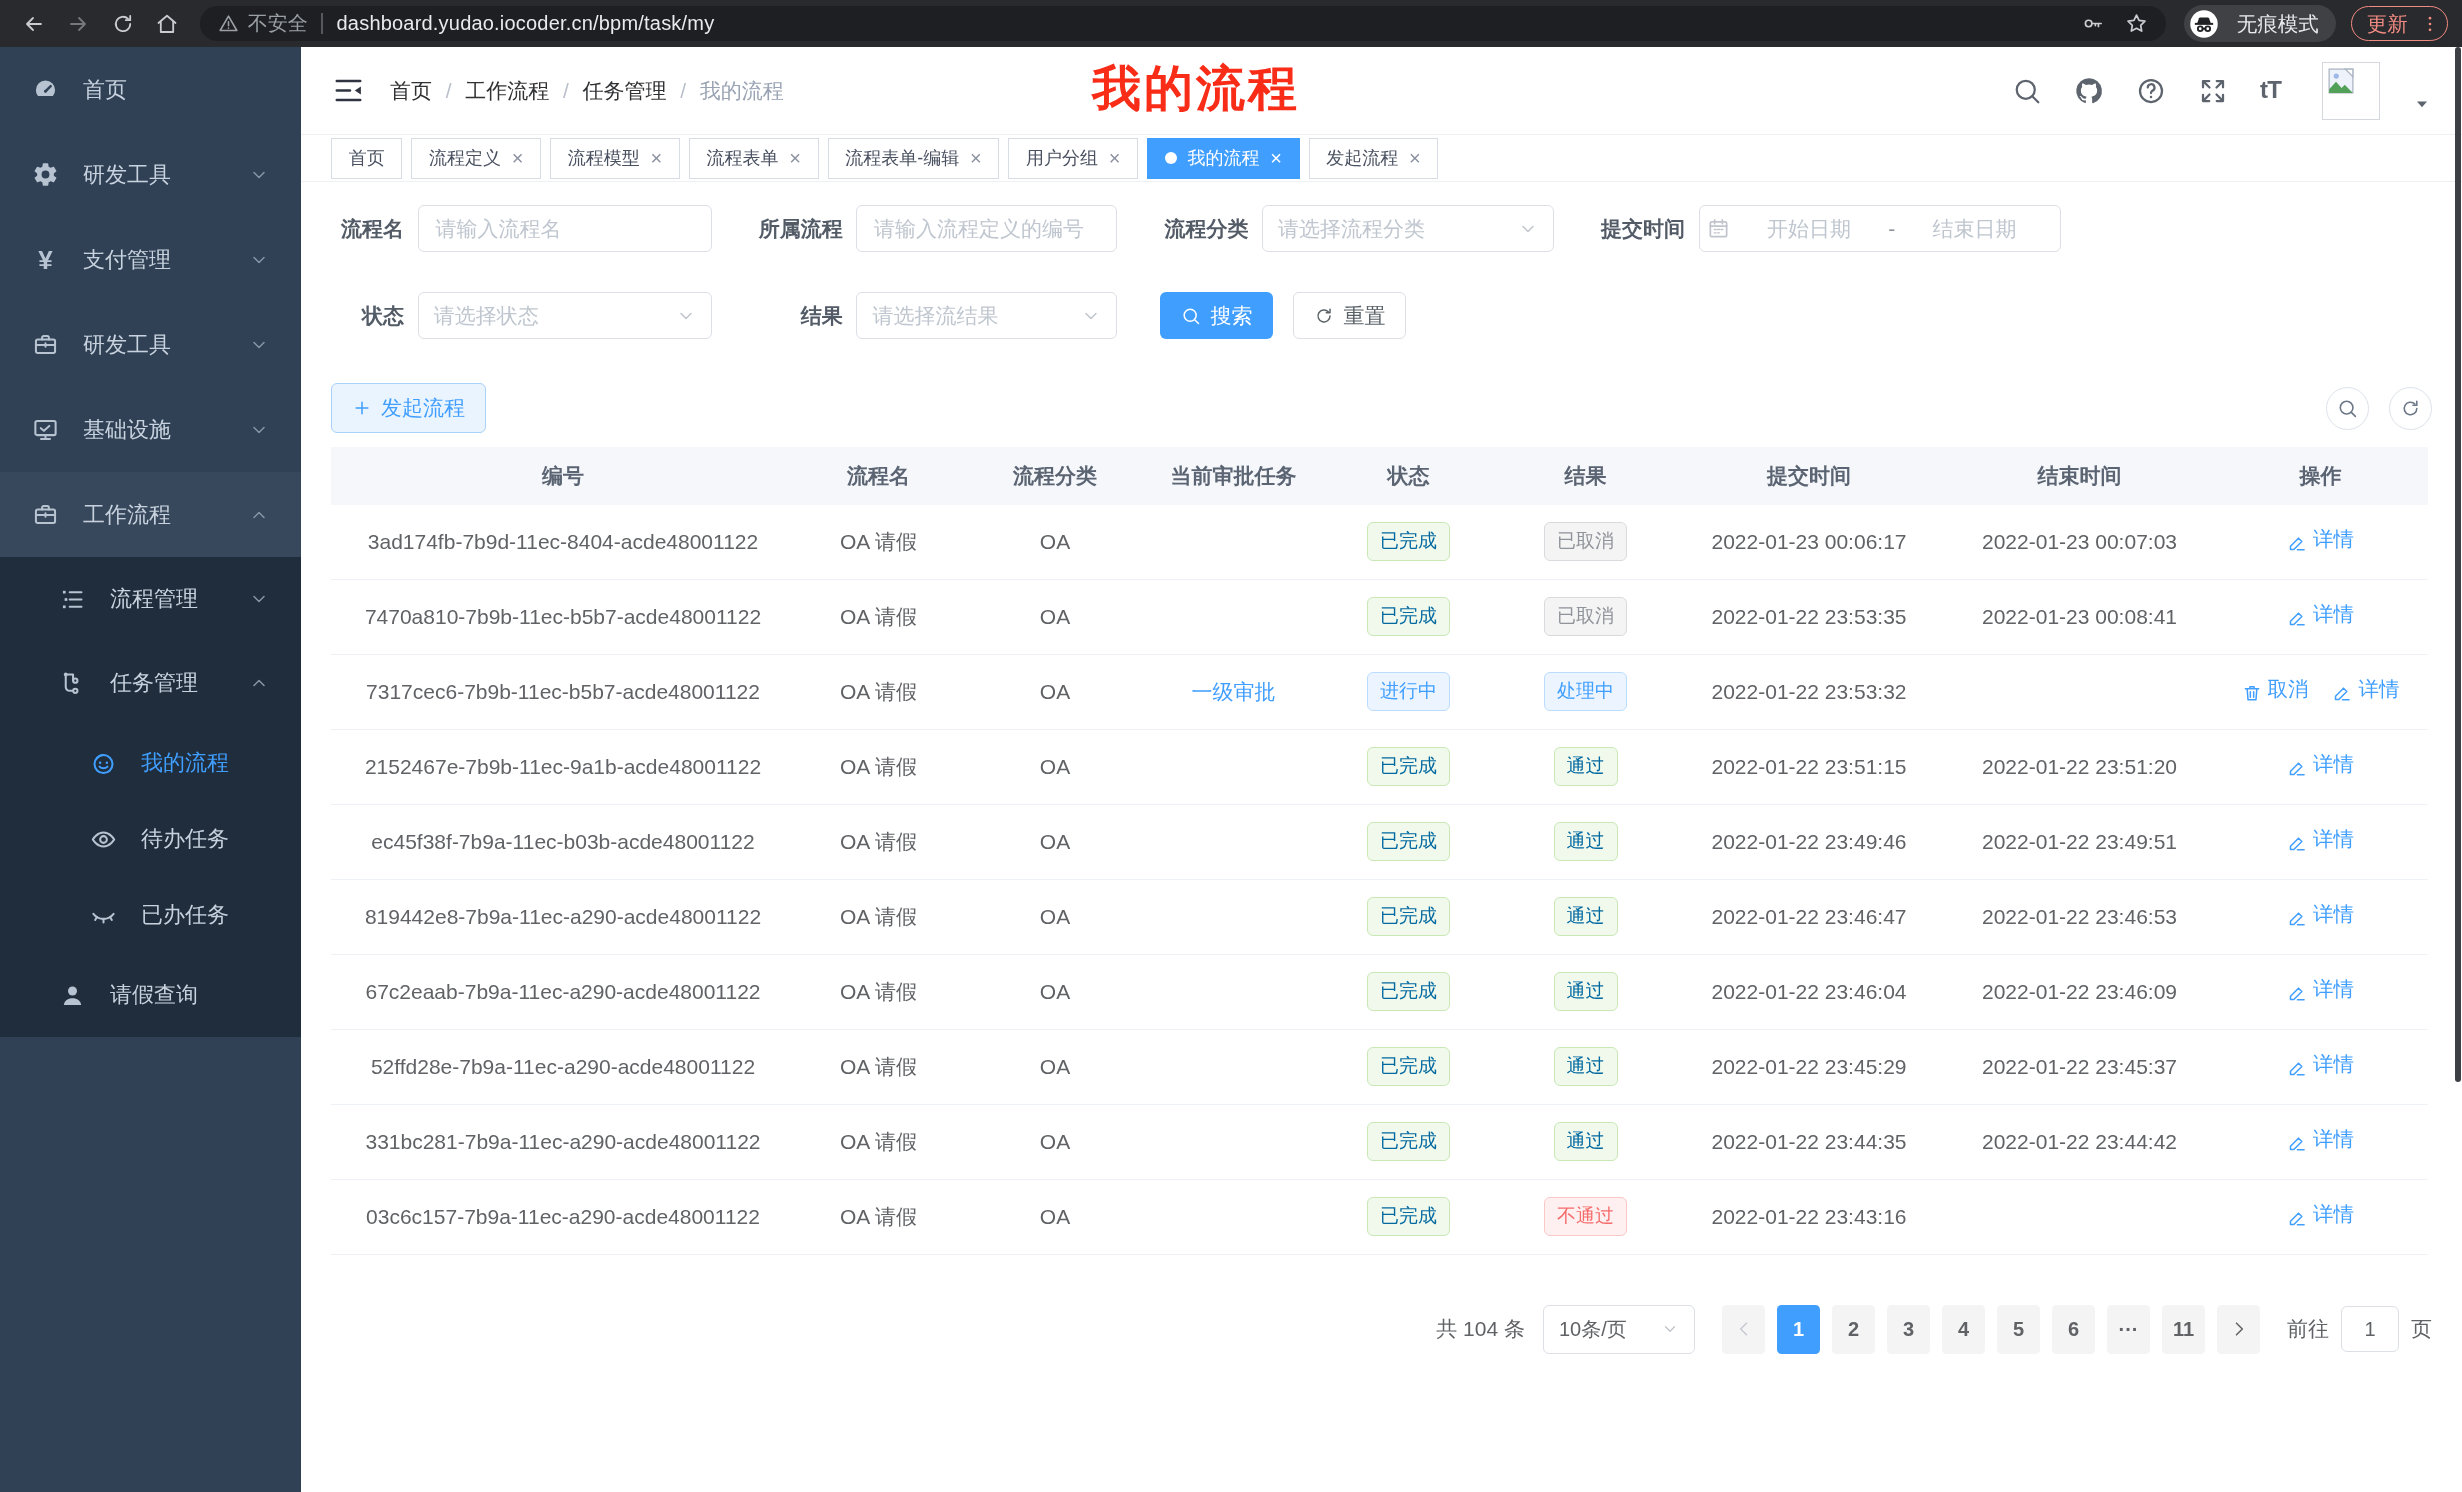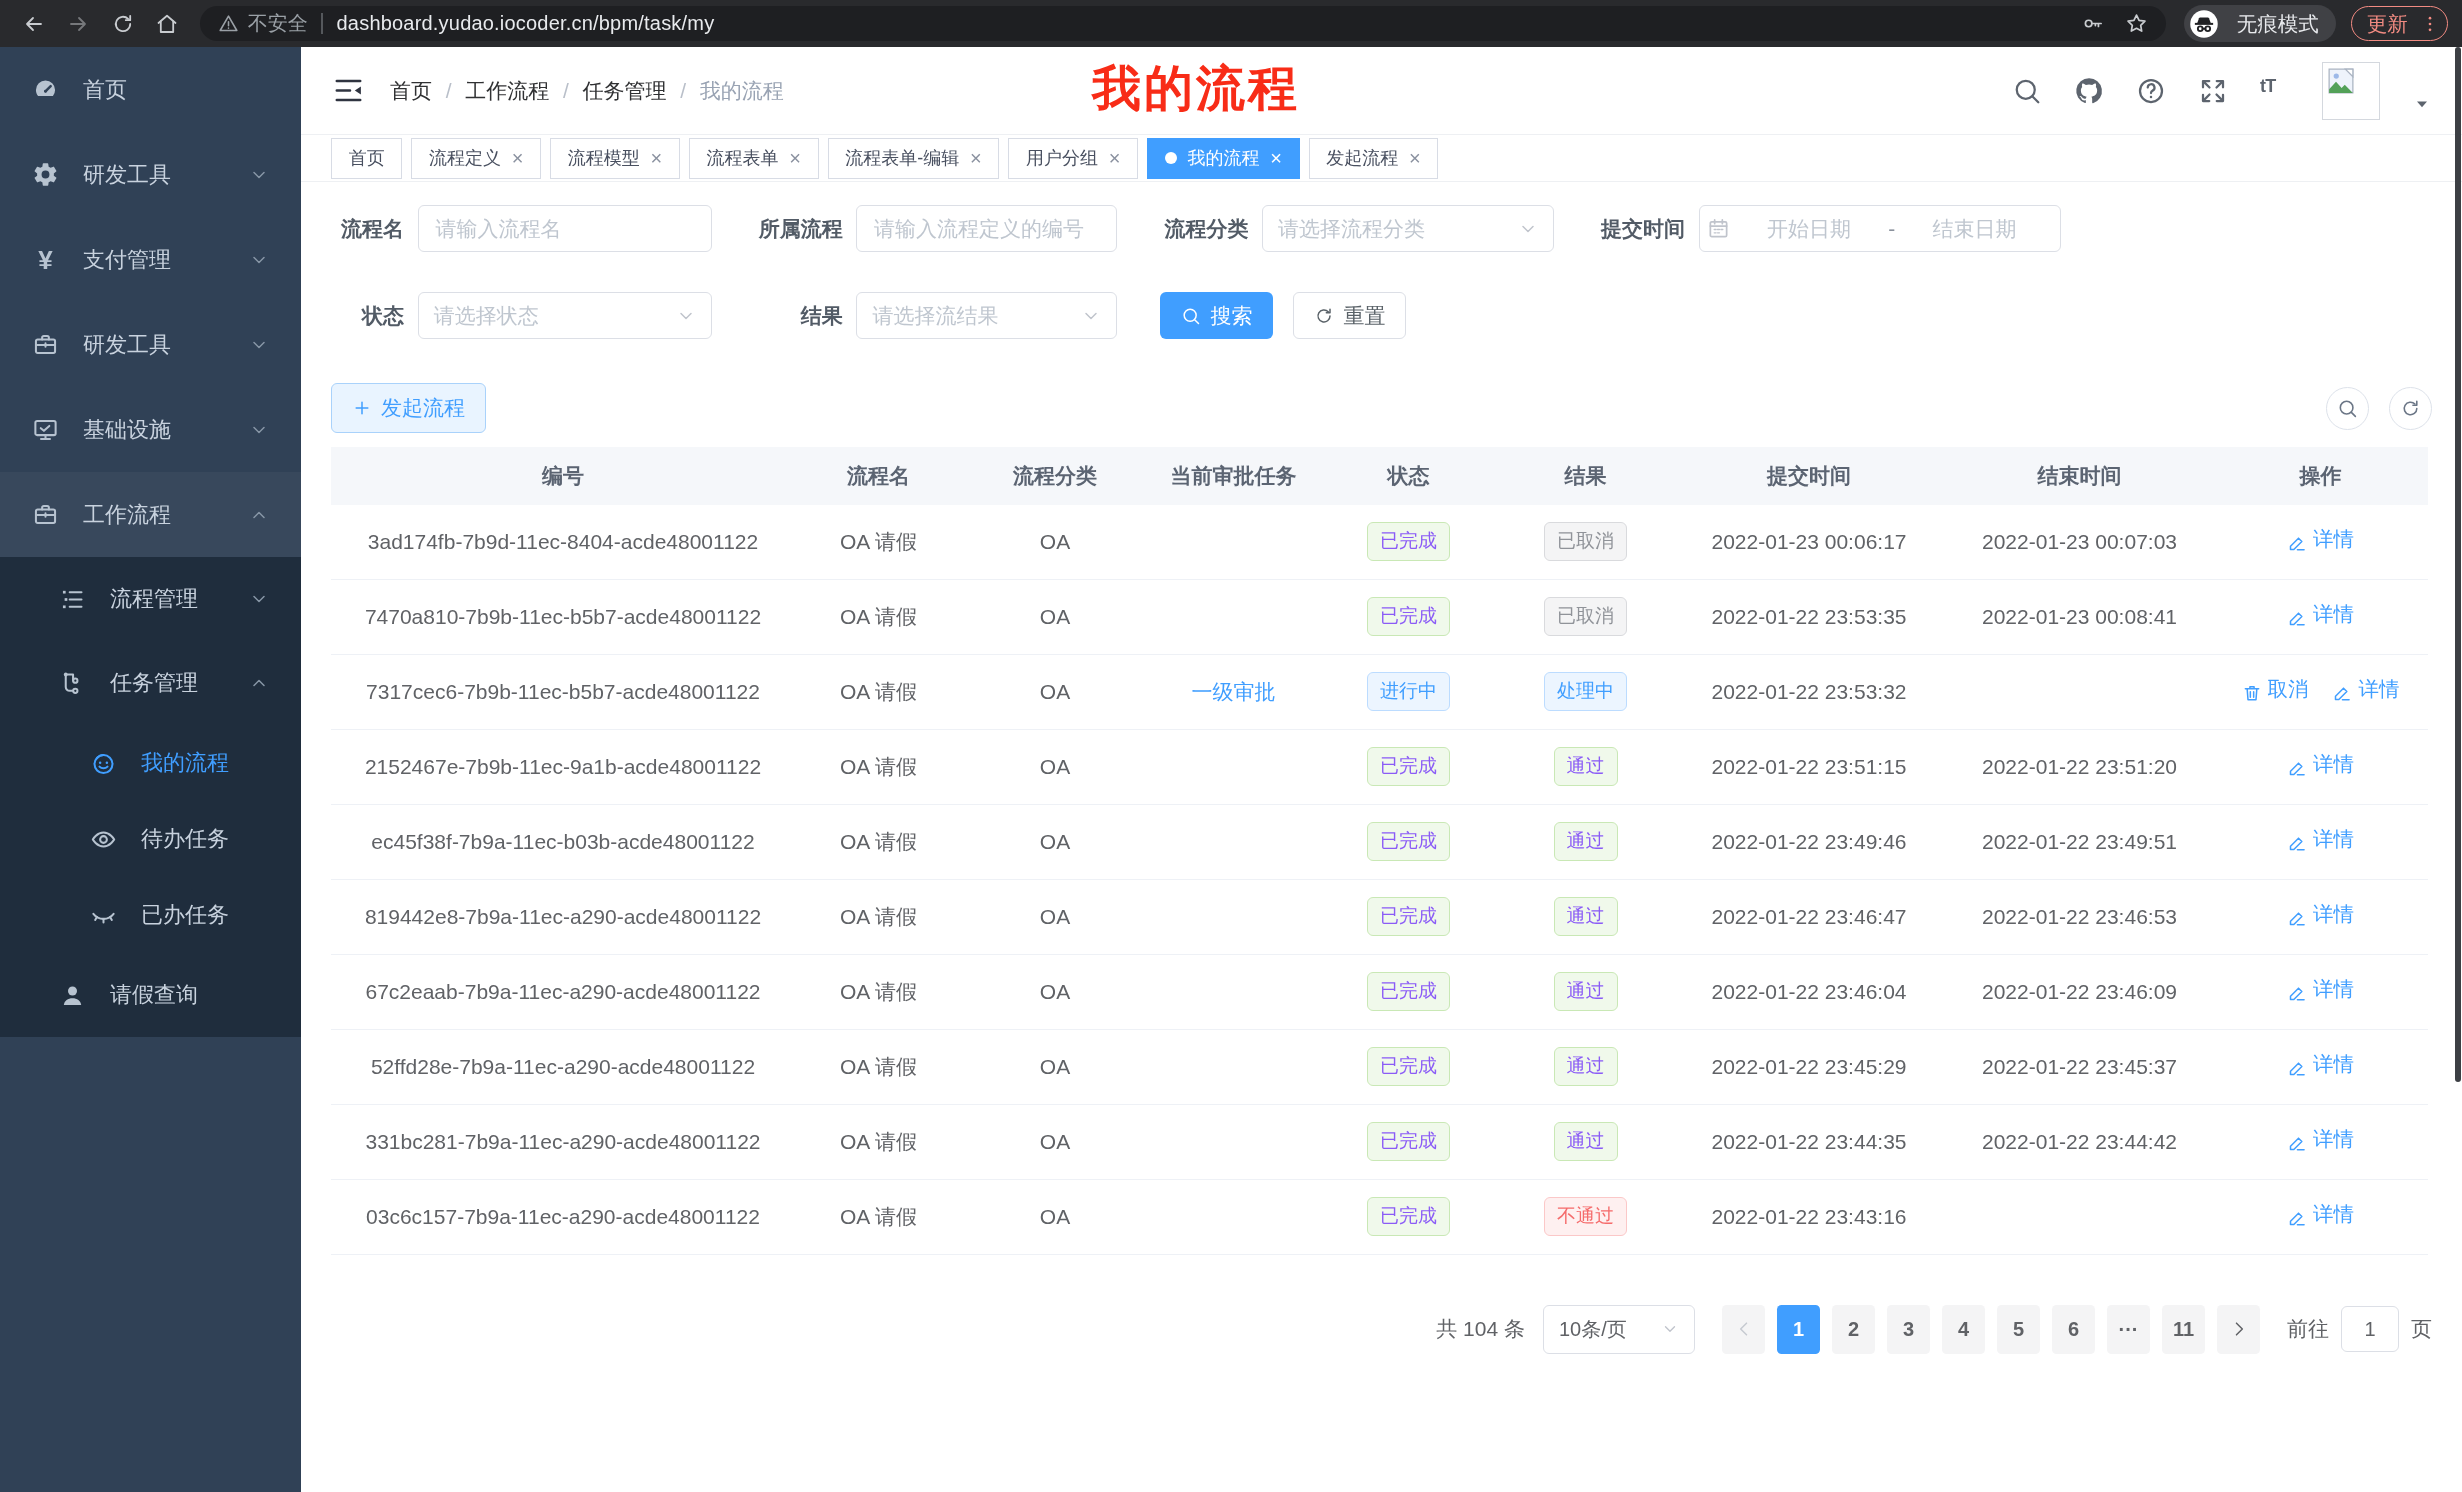--- a/index.html
+++ b/index.html
@@ -51,21 +51,21 @@
   
   .main { flex:1; display:flex; flex-direction:column; position:relative; background:#fff; }
   .navbar { height:88px; display:flex; align-items:center; padding:0 30px;
     border-bottom:0.8px solid #eef0f3; }
   .hamburger { width:35px; height:35px; color:#2f3440; margin-right:24px; cursor:pointer; }
   .breadcrumb { display:flex; align-items:center; gap:13.7px; font-size:21px; color:#303133; }
   .bc-sep { color:#b9bfc9; }
   .bc-item.last { color:#99a3b3; }
   .nav-right { margin-left:auto; display:flex; align-items:center; gap:32px; color:#5d646e; }
   .nav-ic { width:30px; height:30px; color:#5d646e; cursor:pointer; }
-  .tt { font-size:18px; font-weight:bold; letter-spacing:-0.8px; }
+  .tt { font-size:24px; font-weight:bold; letter-spacing:-0.8px; }
   .avatar-box { width:58px; height:58px; border:1.5px solid #d4d8de; background:#fff;
     display:flex; align-items:flex-start; justify-content:flex-start; padding:3px; }
   .avatar-box .icon { width:30px; height:30px; }
   .caret { width:20px; height:20px; color:#5d646e; position:relative; top:13.7px; }
   .red-overlay { position:absolute; left:791px; top:9px; font-size:49px; font-weight:700;
     color:#f82c17; letter-spacing:3px; z-index:40; pointer-events:none; }
 
   
   .tabsbar { height:47px; display:flex; align-items:center; padding:0 30px; gap:9px;
     border-bottom:0.8px solid #eef0f3; }
@@ -114,21 +114,21 @@
   
   .table { margin-top:13.7px; width:2097px; font-size:21px; color:#606266; }
   .thead, .trow { display:grid;
     grid-template-columns:464px 167px 186px 171px 179px 175px 272px 269px 213px; }
   .thead { background:#f5f7fa; height:58px; align-items:center; }
   .th { text-align:center; font-weight:700; color:#5b6472; font-size:21px; }
   .trow { height:75px; align-items:center; border-bottom:1.5px solid #eef1f6; }
   .td { text-align:center; overflow:hidden; white-space:nowrap; }
   .badge { display:inline-block; font-size:19px; padding:6.8px 12px; border-radius:6px;
     border:1.5px solid transparent; line-height:1.2; }
-  .badge.success { color:#8b5cf6; background:#f0f9eb; border-color:#c9e8b5; }
+  .badge.success { color:#0369a1; background:#f0f9eb; border-color:#c9e8b5; }
   .badge.info    { color:#909399; background:#f4f4f5; border-color:#d9dadd; }
   .badge.primary { color:#409eff; background:#ecf5ff; border-color:#bcdcff; }
   .badge.danger  { color:#f56c6c; background:#fef0f0; border-color:#fbc8c8; }
   .task-link { color:#409eff; cursor:pointer; }
   .act { color:#409eff; cursor:pointer; display:inline-flex; align-items:flex-end; gap:6px;
     font-size:20.5px; margin:0 9px; }
   .act .icon { width:20px; height:20px; }
 
   
   .pagination { display:flex; align-items:center; justify-content:flex-end; margin-top:50px;

